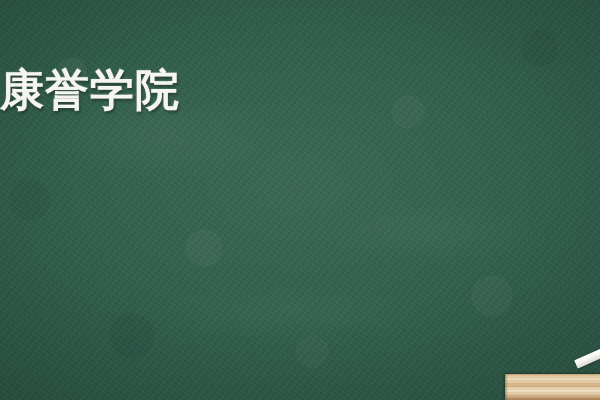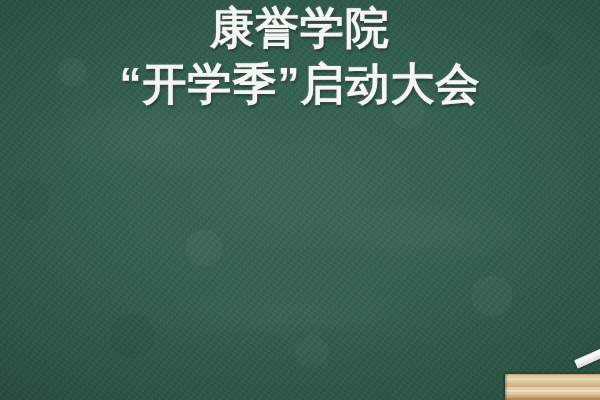--- a/index.html
+++ b/index.html
@@ -53,21 +53,22 @@
 
   .content {
     position: absolute;
     inset: 0;
     display: flex;
     flex-direction: column;
     align-items: center;
     z-index: 3;
   }
   .title-block {
-    text-align: center;
+    margin-top: 62px;
+    text-align: left;
     width: 100%;
   }
   .title-line {
     color: #f6f6f1;
     font-size: 44px;
     font-weight: bold;
     line-height: 1.28;
     letter-spacing: 1px;
     text-shadow:
       1px 2px 3px rgba(0,0,0,0.42),
@@ -151,21 +152,20 @@
 
   <div class="board-texture tex-a"></div>
   <div class="board-texture tex-b"></div>
   <div class="board-texture tex-smudge"></div>
   <div class="board-texture tex-vignette"></div>
 
   <div class="content">
 
     <div class="title-block">
       <div class="title-line">康誉学院</div>
-      <div class="title-line">“开学季”启动大会</div>
     </div>
 
 
   </div>
 
   <div class="chalk-tray">
     <div class="tray-grain"></div>
     <div class="tray-left-cap"></div>
   </div>
 

